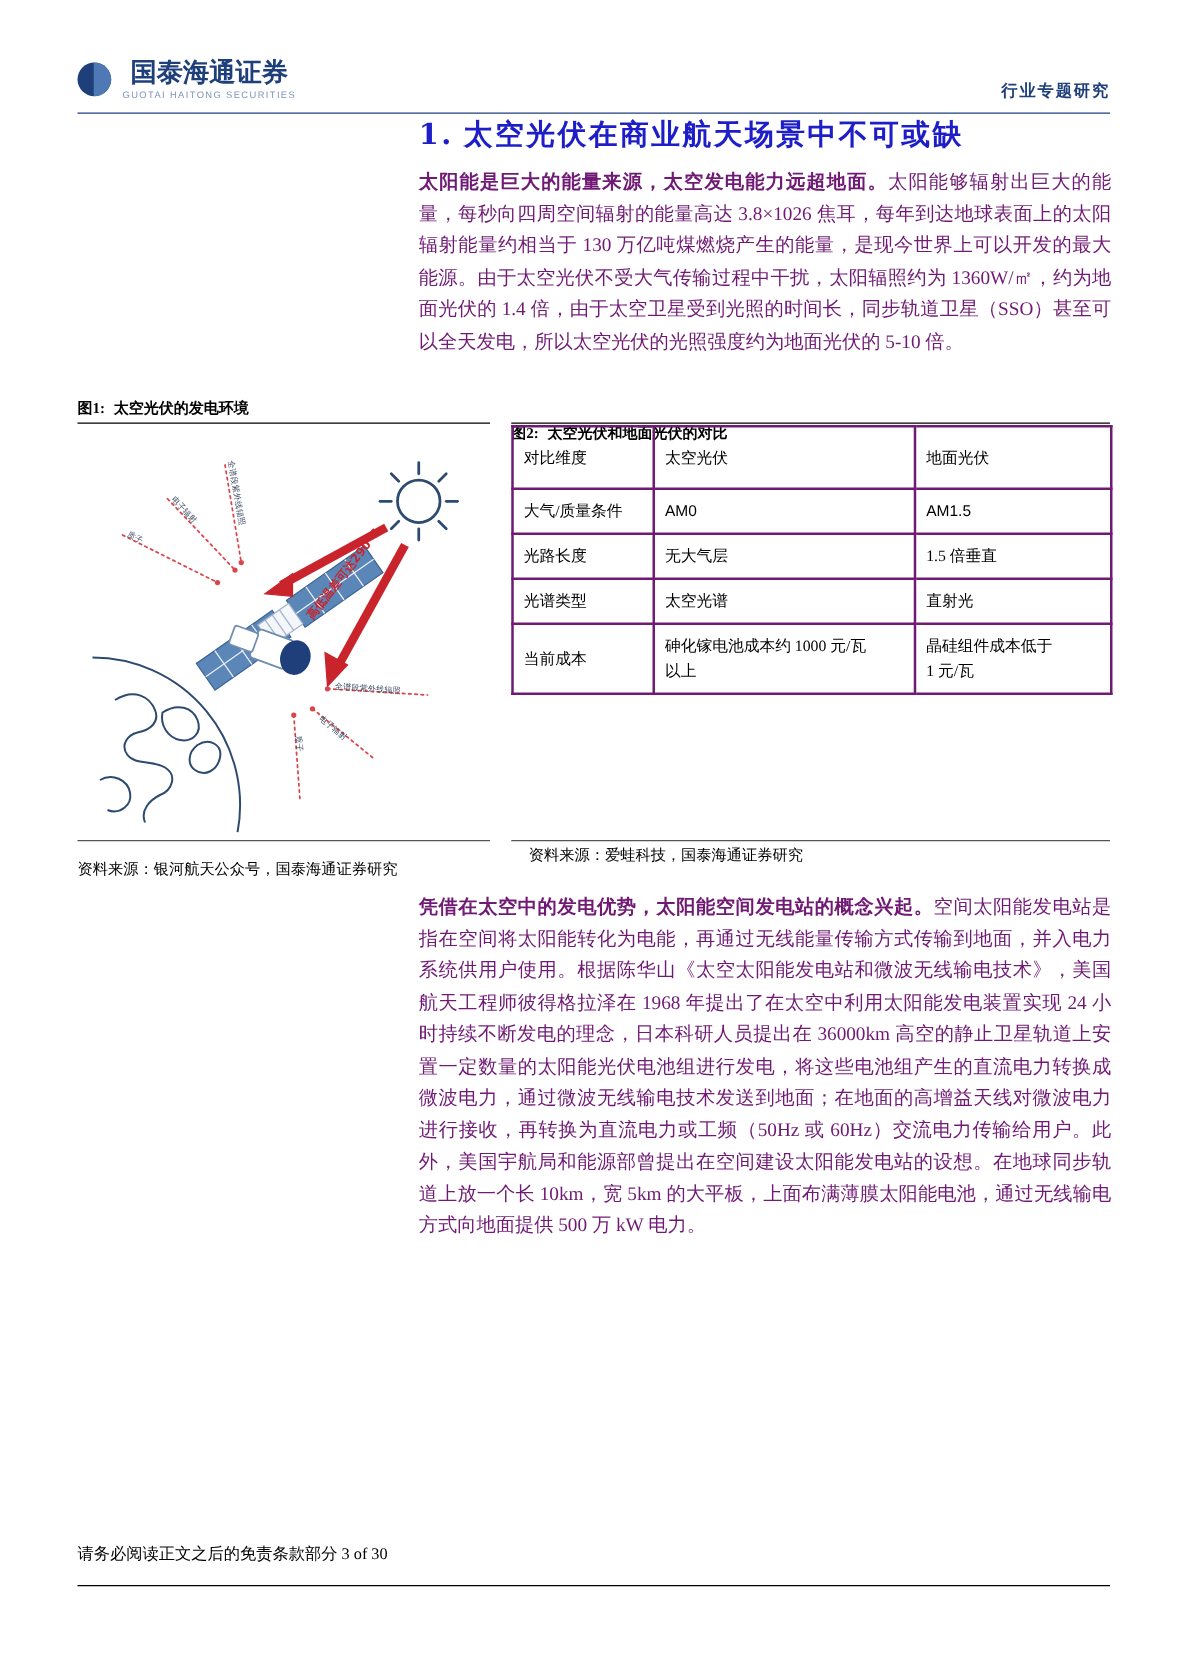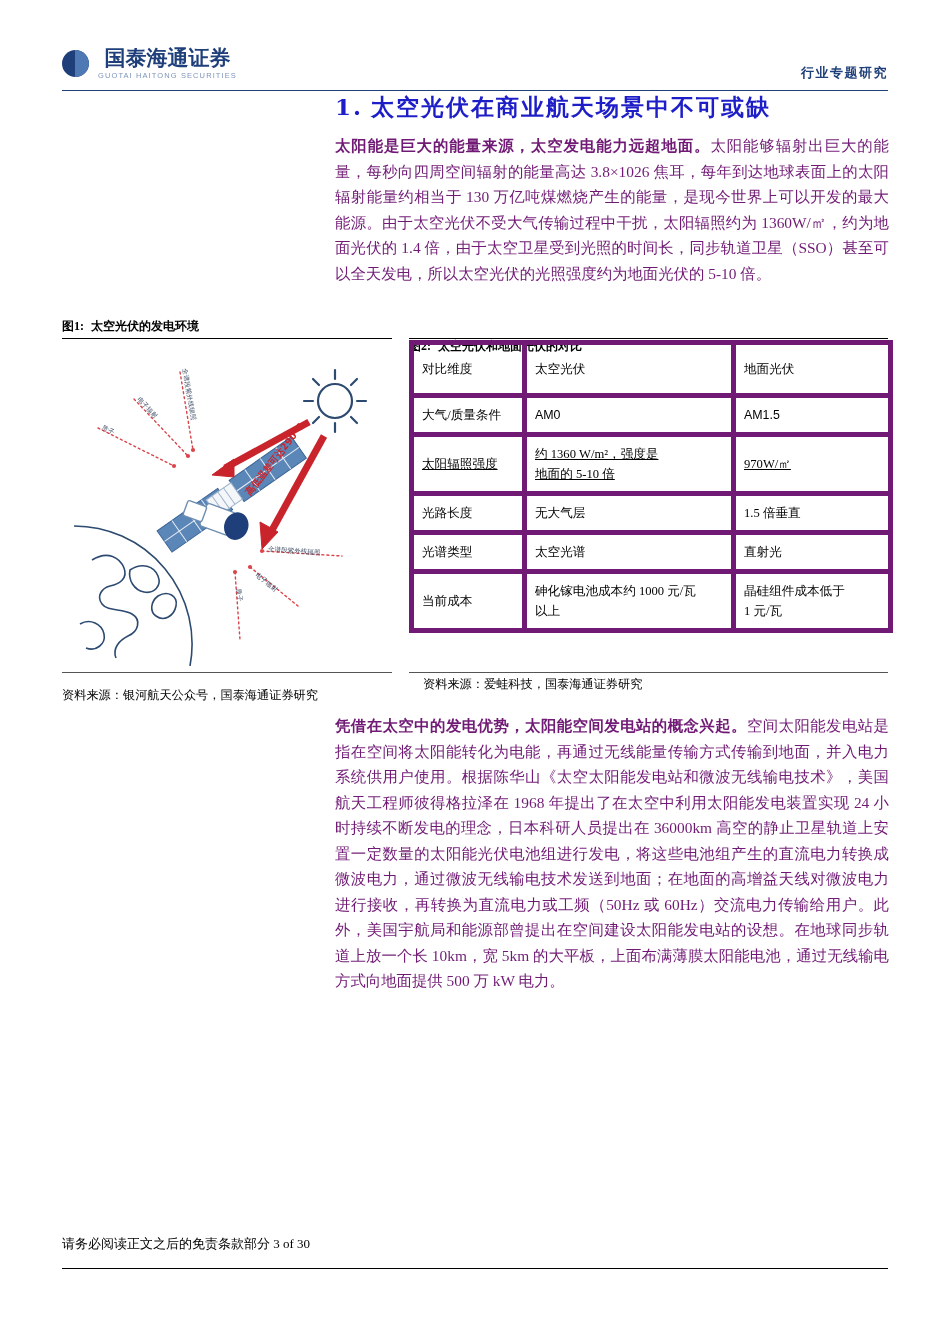--- a/index.html
+++ b/index.html
@@ -174,21 +174,21 @@
   .cmp-table {
     position: absolute;
     left: 409px;
     top: 340px;
     width: 479px;
     border-collapse: collapse;
     table-layout: fixed;
     font-family: "Liberation Serif", serif;
   }
   .cmp-table td {
-    border: 5px solid #701a75;
+    border: 2px solid #701a75;
     padding: 7px 8px;
     font-size: 12.6px;
     line-height: 20px;
     vertical-align: middle;
     color: #000;
   }
   .cmp-table col.c0 { width: 113px; }
   .cmp-table col.c1 { width: 209px; }
   .cmp-table col.c2 { width: 157px; }
   .cmp-table tr.hdr td { height: 34px; }
@@ -401,30 +401,20 @@
       <tr>
         <td>大气/质量条件</td>
         <td class="mono">
           <span class="cell-line">AM0</span>
         </td>
         <td class="mono">
           <span class="cell-line">AM1.5</span>
         </td>
       </tr>
 
-      <tr>
-        <td class="underline-cell">太阳辐照强度</td>
-        <td>
-          <span class="cell-line u">约 1360 W/m²，强度是</span>
-          <span class="cell-line u">地面的 5-10 倍</span>
-        </td>
-        <td>
-          <span class="cell-line u">970W/㎡</span>
-        </td>
-      </tr>
 
       <tr>
         <td>光路长度</td>
         <td>
           <span class="cell-line">无大气层</span>
         </td>
         <td>
           <span class="cell-line">1.5 倍垂直</span>
         </td>
       </tr>

